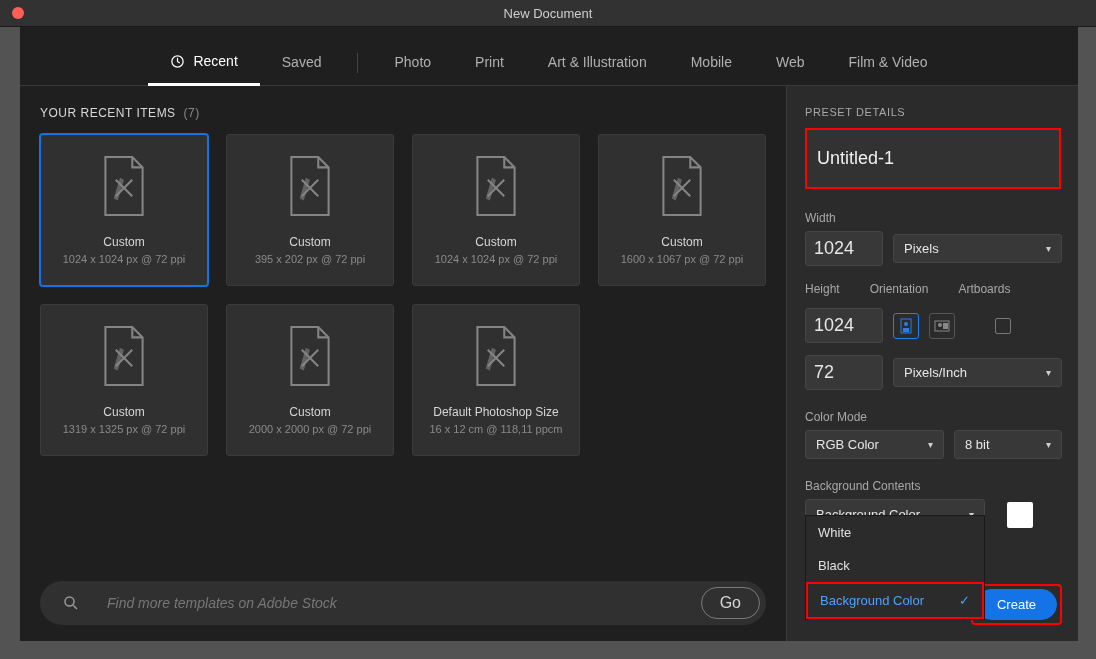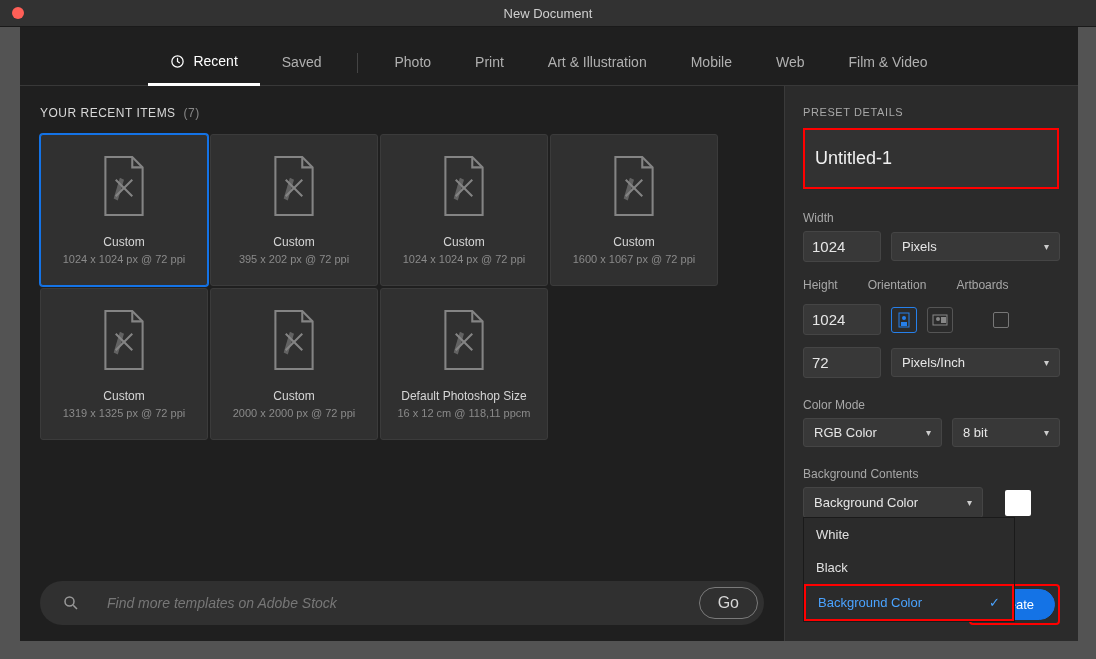--- a/index.html
+++ b/index.html
@@ -10,49 +10,49 @@
   .titlebar-title { position: absolute; left: 0; right: 0; text-align: center; color: #cfcfcf; font-size: 13px; pointer-events: none; }
   .window { position: absolute; left: 20px; top: 27px; width: 1058px; height: 614px; background: #1f1f1f; display: flex; flex-direction: column; }
   .tabs { display: flex; justify-content: center; padding-top: 16px; gap: 0; border-bottom: 1px solid #383838; }
   .tab { color: #b0b0b0; font-size: 14px; padding: 10px 22px 14px 22px; cursor: pointer; display: flex; align-items: center; gap: 8px; }
   .tab.active { color: #fff; border-bottom: 3px solid #fff; margin-bottom: -1px; }
   .tab-sep { width: 1px; height: 20px; background: #444; margin: 10px 14px 0 14px; }
   .main { flex: 1; display: flex; overflow: hidden; }
   .left { flex: 1; padding: 20px 20px 16px 20px; display: flex; flex-direction: column; position: relative; }
   .section-title { color: #d8d8d8; font-size: 12px; letter-spacing: 0.5px; margin-bottom: 14px; }
   .section-title .count { color: #888; margin-left: 4px; }
-  .grid { display: grid; grid-template-columns: repeat(4, 168px); gap: 2px; }
+  .grid { display: grid; grid-template-columns: repeat(4, 168px); gap: 18px; }
   .card { background: #303030; height: 152px; border: 1px solid #3b3b3b; border-radius: 3px; display: flex; flex-direction: column; align-items: center; justify-content: center; cursor: pointer; }
   .card.selected { border: 1px solid #1473e6; box-shadow: 0 0 0 1px #1473e6; }
   .card-icon { width: 52px; height: 62px; margin-bottom: 18px; opacity: 0.8; }
   .card-name { color: #d6d6d6; font-size: 12px; margin-bottom: 4px; }
   .card-detail { color: #8a8a8a; font-size: 11px; }
   .search-row { margin-top: auto; display: flex; align-items: center; background: #303030; border-radius: 22px; height: 44px; padding: 0 6px 0 22px; gap: 27px; }
   .search-row input { flex: 1; background: transparent; border: none; outline: none; color: #cfcfcf; font-size: 14px; font-style: italic; }
   .search-row input::placeholder { color: #777; font-style: italic; }
   .go-btn { border: 1px solid #7a7a7a; color: #d6d6d6; background: transparent; border-radius: 16px; padding: 6px 18px; font-size: 16px; cursor: pointer; }
   .right { width: 294px; background: #2b2b2b; padding: 20px 18px 16px 18px; display: flex; flex-direction: column; font-size: 12px; color: #a8a8a8; border-left: 1px solid #3a3a3a; position: relative; }
   .right-title { font-size: 11px; letter-spacing: 0.6px; margin-bottom: 10px; color: #a8a8a8; }
   .name-row { display: flex; align-items: center; gap: 10px; margin-bottom: 14px; }
   .name-input { flex: 1; background: #323232; border: 2px solid #ff0000; color: #f0f0f0; font-size: 18px; padding: 18px 10px; outline: none; }
   .save-icon { color: #a8a8a8; cursor: pointer; }
   .field-label { margin: 8px 0 6px 0; color: #a8a8a8; }
   .row { display: flex; gap: 10px; align-items: center; }
-  .num-input { width: 78px; background: #383838; border: 1px solid #454545; color: #e6e6e6; font-size: 15px; padding: 6px 8px; border-radius: 3px; outline: none; }
+  .num-input { width: 78px; background: #383838; border: 1px solid #454545; color: #e6e6e6; font-size: 18px; padding: 6px 8px; border-radius: 3px; outline: none; }
   .select { flex: 1; background: #383838; border: 1px solid #454545; color: #e6e6e6; font-size: 13px; padding: 6px 10px; border-radius: 3px; display: flex; justify-content: space-between; align-items: center; cursor: pointer; }
   .select.small { flex: none; width: 108px; }
   .sep12 { height: 12px; }
   .triple { display: flex; gap: 30px; margin: 8px 0 6px 0; }
   .orient-btn { width: 26px; height: 26px; border: 1px solid #555; display: flex; align-items: center; justify-content: center; border-radius: 3px; cursor: pointer; }
   .orient-btn.active { border-color: #2680eb; }
   .checkbox { width: 16px; height: 16px; border: 1px solid #777; border-radius: 2px; cursor: pointer; }
   .bg-dropdown { position: relative; }
   .bg-select { background: #383838; border: 1px solid #454545; color: #e6e6e6; font-size: 13px; padding: 7px 10px; border-radius: 3px; display: flex; justify-content: space-between; align-items: center; cursor: pointer; width: 180px; }
   .swatch { width: 26px; height: 26px; background: #fff; margin-left: 12px; border-radius: 2px; cursor: pointer; }
-  .dropdown-panel { position: absolute; top: 30px; left: 0; width: 212px; background: #2b2b2b; border: 1px solid #1a1a1a; z-index: 5; }
+  .dropdown-panel { position: absolute; top: 16px; left: 0; width: 180px; background: #2b2b2b; border: 1px solid #1a1a1a; z-index: 5; }
   .dd-item { padding: 9px 12px; color: #e0e0e0; font-size: 13px; cursor: pointer; }
   .dd-item.selected { color: #4aa3ff; border: 2px solid #ff0000; display: flex; justify-content: space-between; align-items: center; }
   .footer { margin-top: auto; display: flex; justify-content: flex-end; gap: 12px; align-items: center; }
   .btn { border-radius: 16px; padding: 7px 20px; font-size: 13px; cursor: pointer; }
   .btn-close { background: transparent; border: 1px solid #8a8a8a; color: #e6e6e6; }
   .btn-create { background: #1473e6; border: 1px solid #1473e6; color: #fff; font-weight: 500; }
   .create-wrap { border: 2px solid #ff0000; padding: 3px; border-radius: 4px; }
   .chev { font-size: 10px; color: #ccc; }
   svg.page { stroke: #999; stroke-width: 2; fill: none; }
   .clock-icon { width: 15px; height: 15px; }

